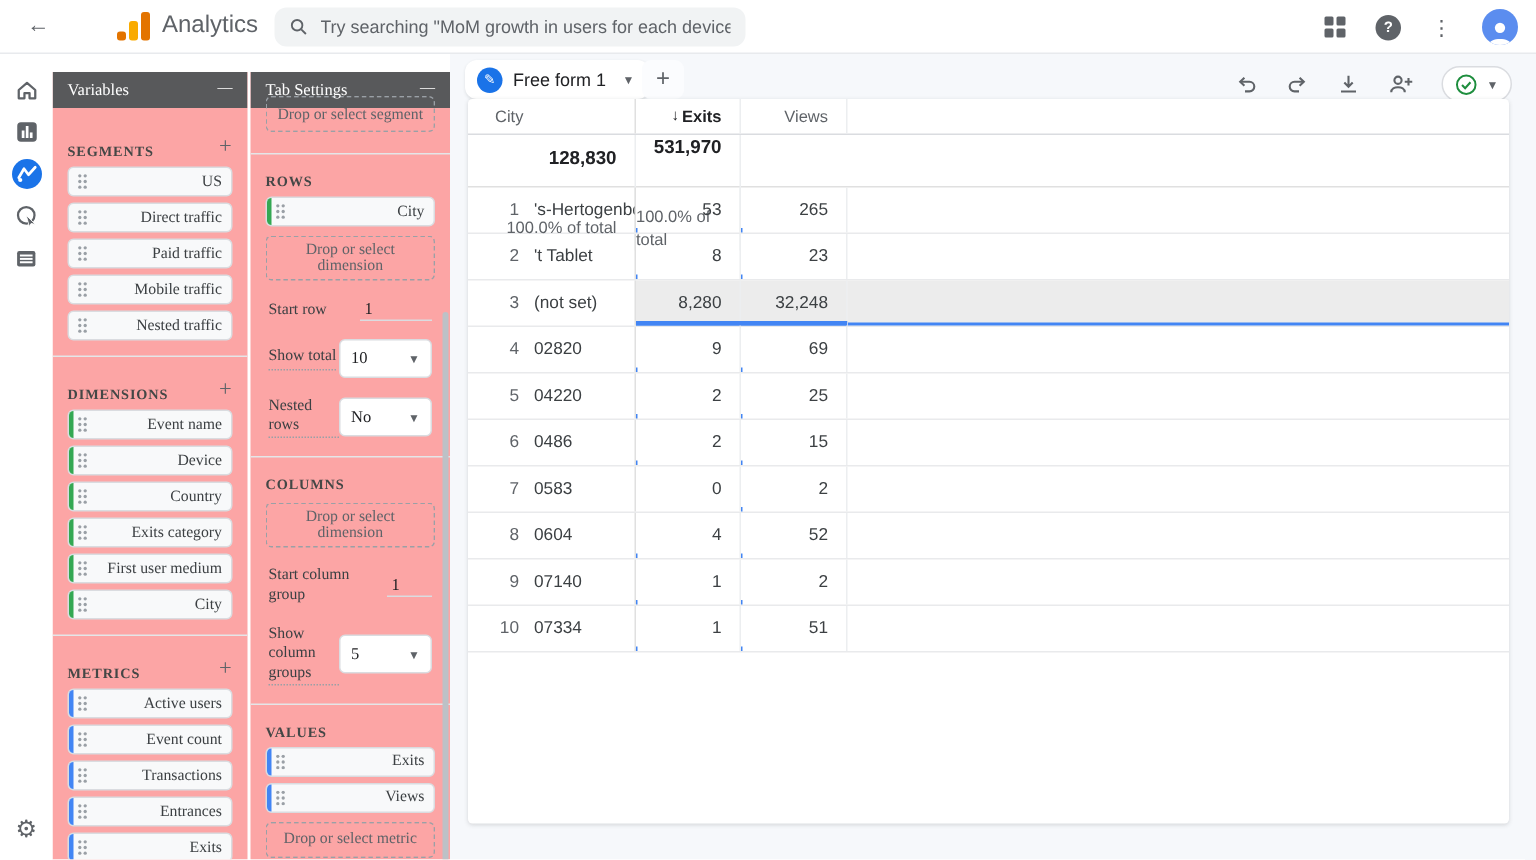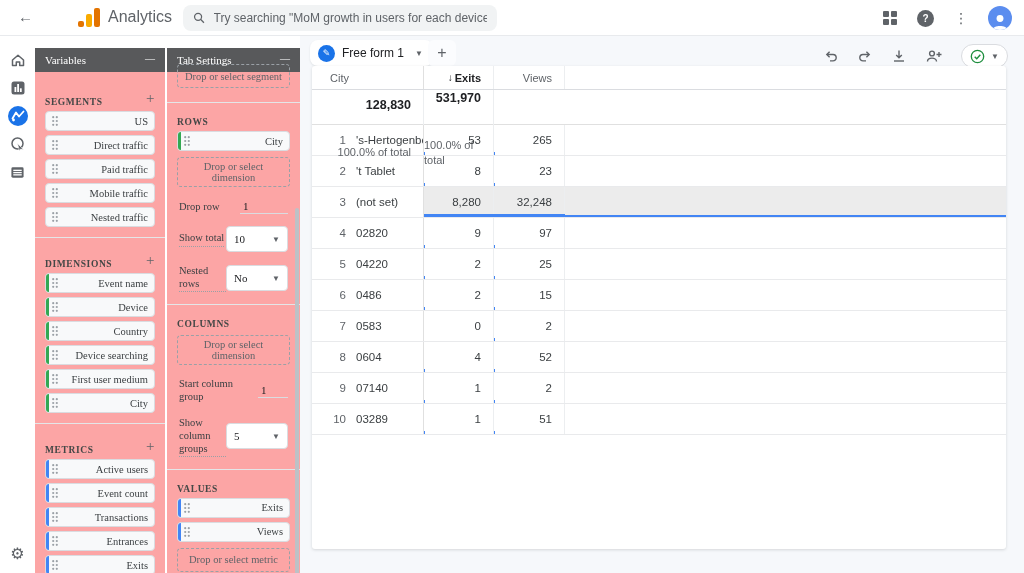--- a/index.html
+++ b/index.html
@@ -317,21 +317,21 @@
             <g fill="#9aa0a6">
               <circle cx="1.2" cy="1.2" r="1.1"></circle>
               <circle cx="4.8" cy="1.2" r="1.1"></circle>
               <circle cx="1.2" cy="5" r="1.1"></circle>
               <circle cx="4.8" cy="5" r="1.1"></circle>
               <circle cx="1.2" cy="8.8" r="1.1"></circle>
               <circle cx="4.8" cy="8.8" r="1.1"></circle>
             </g>
           </svg>
         </span>
-        <span>Device searching</span>
+        <span>Exits category</span>
       </div>
 
       <div class="chip">
         <i class="acc" style="display: block; background: rgb(52, 168, 83);"></i>
         <span class="dots">
           <svg width="6" height="10" viewBox="0 0 6 10">
             <g fill="#9aa0a6">
               <circle cx="1.2" cy="1.2" r="1.1"></circle>
               <circle cx="4.8" cy="1.2" r="1.1"></circle>
               <circle cx="1.2" cy="5" r="1.1"></circle>
@@ -497,21 +497,21 @@
               <circle cx="1.2" cy="8.8" r="1.1"></circle>
               <circle cx="4.8" cy="8.8" r="1.1"></circle>
             </g>
           </svg>
         </span>
         <span>City</span>
       </div>
     </div>
   <div class="dropbox">Drop or select dimension</div>
   <div class="fieldrow">
-    <span class="flabel">Drop row</span>
+    <span class="flabel">Start row</span>
     <span class="inputline">1</span>
   </div>
   <div class="fieldrow">
     <span class="flabel dotted">Show total</span>
     <span class="selbox">
         <span>10</span>
         <span class="caret">▼</span>
       </span>
   </div>
   <div class="fieldrow">
@@ -697,21 +697,21 @@
         <div class="trow">
           <div class="td c1 colb1">
             <span class="rnum">4</span>
             <span>02820</span>
           </div>
           <div class="td c2 colb2">
             <span>9</span>
             <div class="bar" style="width: 1px; background: rgb(66, 133, 244);"></div>
           </div>
           <div class="td c3 colb2">
-            <span>97</span>
+            <span>69</span>
             <div class="bar" style="width: 1px; background: rgb(66, 133, 244);"></div>
           </div>
           <div class="td"></div>
         </div>
         <div class="trow">
           <div class="td c1 colb1">
             <span class="rnum">5</span>
             <span>04220</span>
           </div>
           <div class="td c2 colb2">
@@ -779,21 +779,21 @@
           </div>
           <div class="td c3 colb2">
             <span>2</span>
             <div class="bar" style="width: 1px; background: rgb(66, 133, 244);"></div>
           </div>
           <div class="td"></div>
         </div>
         <div class="trow">
           <div class="td c1 colb1">
             <span class="rnum">10</span>
-            <span>03289</span>
+            <span>07334</span>
           </div>
           <div class="td c2 colb2">
             <span>1</span>
             <div class="bar" style="width: 1px; background: rgb(66, 133, 244);"></div>
           </div>
           <div class="td c3 colb2">
             <span>51</span>
             <div class="bar" style="width: 1px; background: rgb(66, 133, 244);"></div>
           </div>
           <div class="td"></div>

